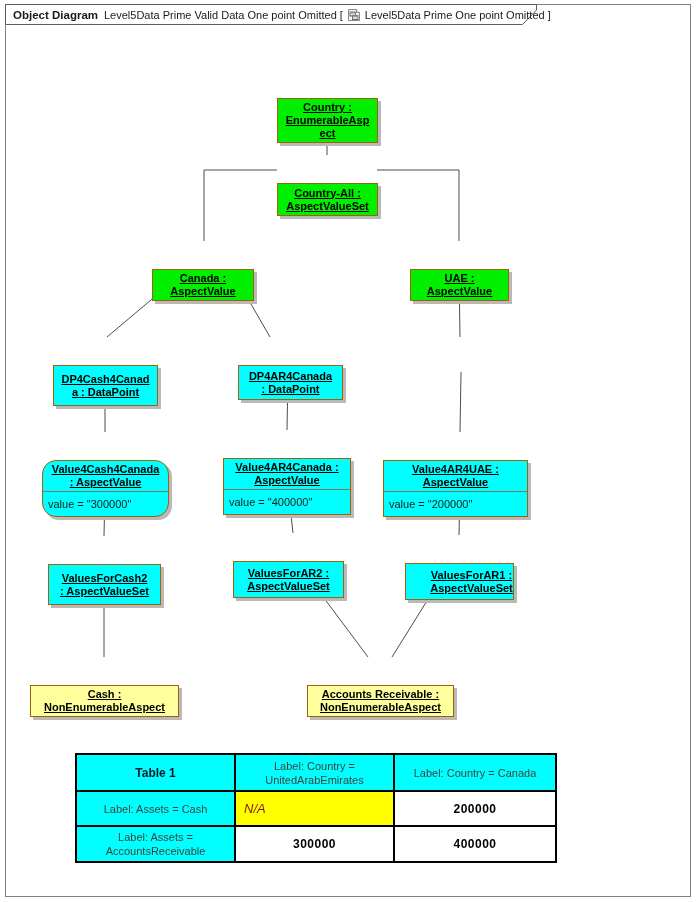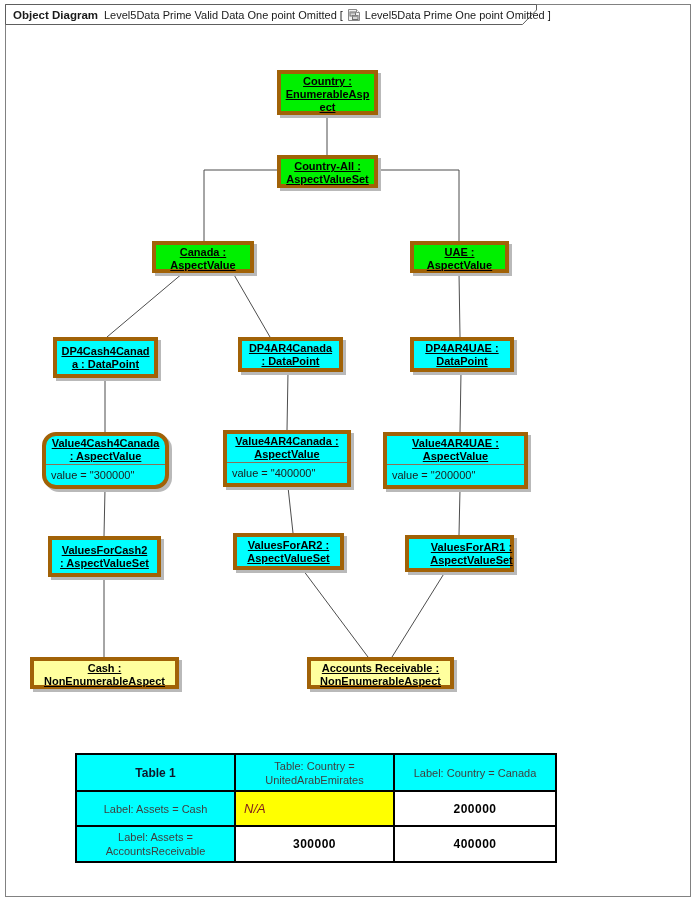--- a/index.html
+++ b/index.html
@@ -10,23 +10,23 @@
          border:1px solid #818181;box-sizing:border-box;background:#ffffff;}
   
   #tabshape{position:absolute;left:5px;top:4px;width:537px;height:22px;}
   #tabtext{position:absolute;left:13px;top:8px;height:14px;display:flex;align-items:center;
            font-size:11px;color:#1a1a1a;white-space:nowrap;}
   #tabtext .bold{font-weight:bold;font-size:11.5px;margin-right:6px;}
   #tabtext .icon{margin:0 4px;display:inline-flex;}
   
   #edges{position:absolute;left:0;top:0;width:696px;height:902px;z-index:1;}
   
-  .node{position:absolute;z-index:2;box-sizing:border-box;border:4px solid #a16207;
+  .node{position:absolute;z-index:2;box-sizing:border-box;border:1px solid #a16207;
         box-shadow:3px 3px 0 #b9b9b9;color:#000;text-align:center;
-        font-weight:bold;font-size:11px;line-height:13px;display:flex;flex-direction:column;}
+        font-weight:bold;font-size:11px;line-height:13px;display:flex;flex-direction:column;margin-top:28px;}
   .node .name{flex:1;display:flex;align-items:center;justify-content:center;
               white-space:pre-line;text-decoration:underline;padding:1px 2px;}
   .node .val{height:24px;border-top:1px solid #8b7158;font-weight:normal;text-align:left;
              display:flex;align-items:center;padding:0 0 0 5px;text-decoration:none;
              color:#1c1c1c;white-space:pre;}
   .green{background:#00f000;}
   .cyan{background:#00ffff;}
   .paleyellow{background:#ffff9e;}
   
   #rtable{position:absolute;left:75px;top:753px;z-index:2;border-collapse:collapse;table-layout:fixed;}
@@ -110,24 +110,20 @@
   <div class="node cyan" style="left:53px;top:337px;width:105px;height:41px;">
     <span class="name">DP4Cash4Canad
 a : DataPoint</span>
   </div>
 
   <div class="node cyan" style="left:238px;top:337px;width:105px;height:35px;">
     <span class="name">DP4AR4Canada
 : DataPoint</span>
   </div>
 
-  <div class="node cyan" style="left:410px;top:337px;width:104px;height:35px;">
-    <span class="name">DP4AR4UAE :
-DataPoint</span>
-  </div>
 
   <div class="node cyan" style="left:42px;top:432px;width:127px;height:57px;border-radius:14px;">
     <span class="name">Value4Cash4Canada
 : AspectValue</span>
     <span class="val">value = "300000"</span>
   </div>
 
   <div class="node cyan" style="left:223px;top:430px;width:128px;height:57px;">
     <span class="name">Value4AR4Canada :
 AspectValue</span>
@@ -167,21 +163,21 @@
 
   <table id="rtable">
     <colgroup>
         <col style="width:159px">
         <col style="width:159px">
         <col style="width:162px">
       </colgroup>
     <tbody>
         <tr style="height:37px">
       <td class="c title">Table 1</td>
-      <td class="c">Table: Country =
+      <td class="c">Label: Country =
 UnitedArabEmirates</td>
       <td class="c">Label: Country = Canada</td>
     </tr>
     <tr style="height:35px">
       <td class="c">Label: Assets = Cash</td>
       <td class="na">N/A</td>
       <td class="w num">200000</td>
     </tr>
     <tr style="height:36px">
       <td class="c">Label: Assets =

